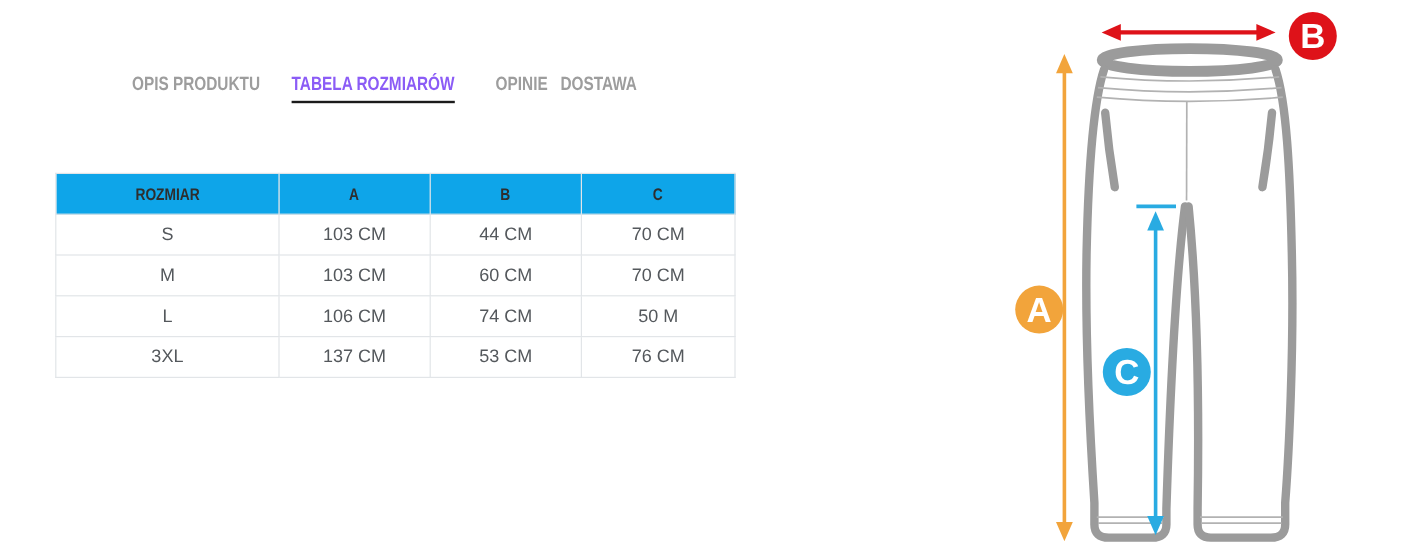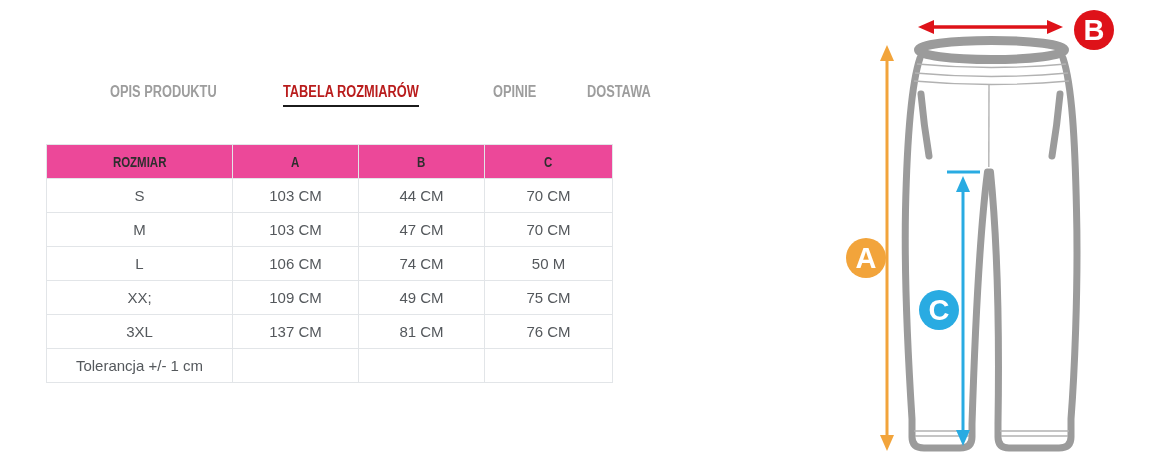--- a/index.html
+++ b/index.html
@@ -5,42 +5,42 @@
   * { margin:0; padding:0; box-sizing:border-box; }
   html,body { background:#ffffff; }
   body { font-family:"Liberation Sans", sans-serif; }
   .stage {
     position:relative; width:1171px; height:467px;
     background:#ffffff; overflow:hidden;
   }
   
   .tabs {
     position:absolute; left:110px; top:62px;
-    display:flex; gap:40px; align-items:flex-start;margin-top:21px;
+    display:flex; align-items:flex-start;
   }
   .tab {
     font-weight:bold; font-size:16px; letter-spacing:0px;
     color:#9d9d9d; cursor:pointer; white-space:nowrap;
   }
   .tab .cond {
     display:inline-block; transform:scaleX(.8); transform-origin:left center;
   }
-  .tab.active { color:#b91c1c; }
+  .tab.active { color:#8b5cf6; }
   .tab.active .cond { border-bottom:2px solid #1b1b1b; padding-bottom:4px; }
   
   table.size {
     position:absolute; left:46px; top:144px;
     width:566px; border-collapse:collapse; table-layout:fixed;
   }
   table.size th, table.size td {
     border:1px solid #e2e5e8; height:34px;
     text-align:center; vertical-align:middle;
   }
   table.size th {
-    background:#ec4899; color:#2e2e2e;
+    background:#0ea5e9; color:#2e2e2e;
     font-size:14px; font-weight:bold;
   }
   table.size th .cond {
     display:inline-block; transform:scaleX(.82); transform-origin:center;
   }
   table.size td {
     color:#54585c; font-size:15px; font-weight:normal; background:#ffffff;
   }
   .c0 { width:186px; } .c1 { width:126px; } .c2 { width:126px; } .c3 { width:128px; }
   
@@ -83,46 +83,34 @@
     <tbody>
       <tr>
         <td>S</td>
         <td>103 CM</td>
         <td>44 CM</td>
         <td>70 CM</td>
       </tr>
       <tr>
         <td>M</td>
         <td>103 CM</td>
-        <td>47 CM</td>
+        <td>60 CM</td>
         <td>70 CM</td>
       </tr>
       <tr>
         <td>L</td>
         <td>106 CM</td>
         <td>74 CM</td>
         <td>50 M</td>
       </tr>
       <tr>
-        <td>XX;</td>
-        <td>109 CM</td>
-        <td>49 CM</td>
-        <td>75 CM</td>
-      </tr>
-      <tr>
         <td>3XL</td>
         <td>137 CM</td>
-        <td>81 CM</td>
+        <td>53 CM</td>
         <td>76 CM</td>
-      </tr>
-      <tr>
-        <td>Tolerancja +/- 1 cm</td>
-        <td></td>
-        <td></td>
-        <td></td>
       </tr>
     </tbody>
   </table>
 
   <div class="diagram">
     <svg width="290" height="467" viewBox="0 0 290 467">
 
       <g stroke="#9B9B9B" fill="none" stroke-linecap="round" stroke-linejoin="round">
 
         <ellipse cx="151.5" cy="50" rx="73" ry="9.5" stroke-width="9"></ellipse>

